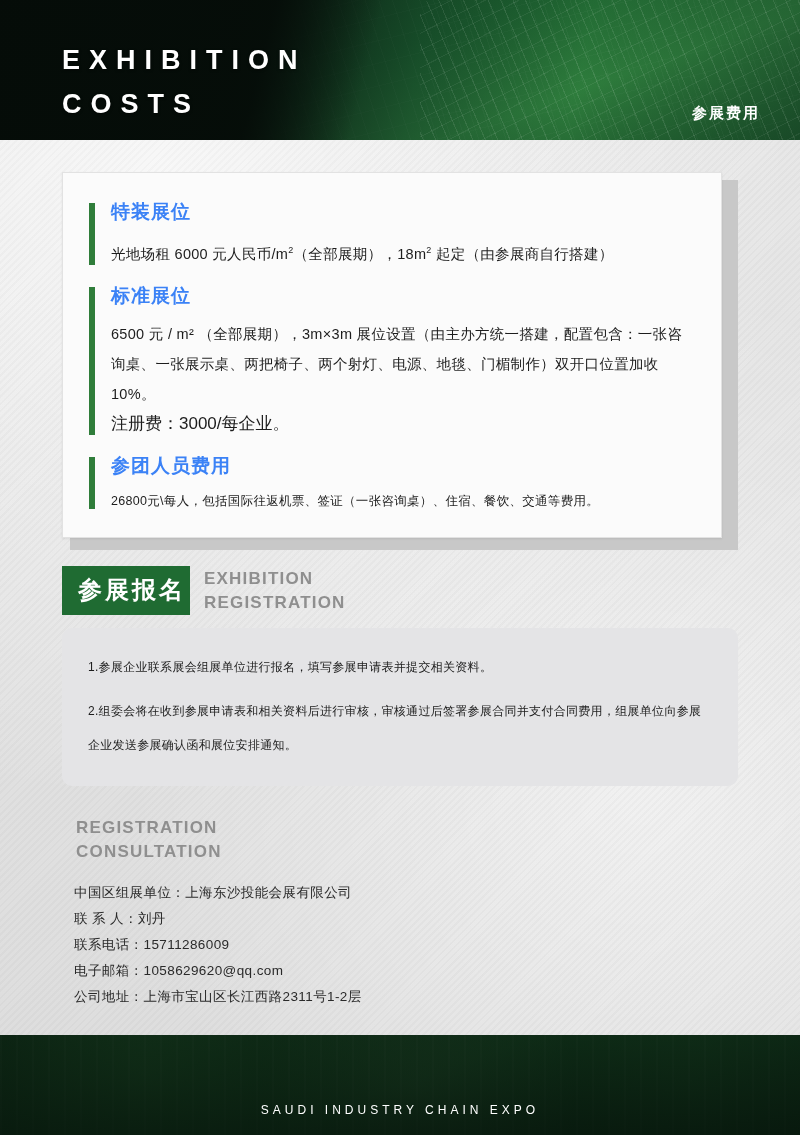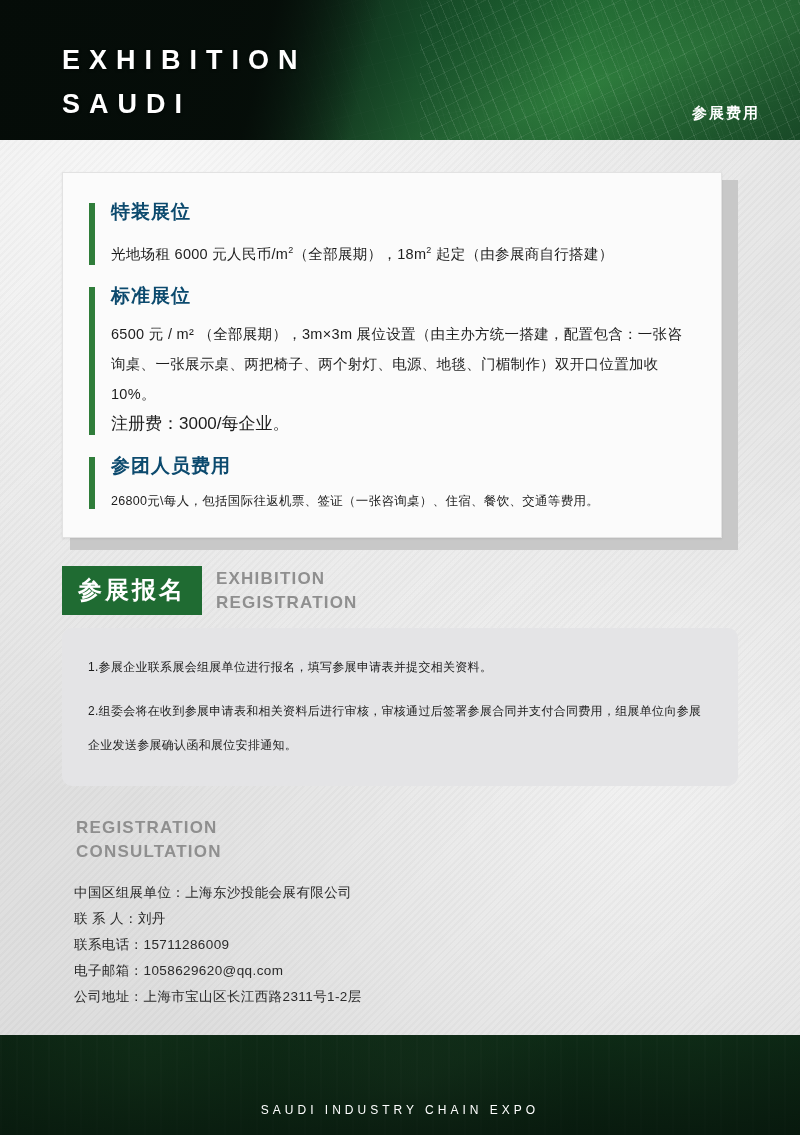--- a/index.html
+++ b/index.html
@@ -79,38 +79,38 @@
     box-shadow: 0 1px 2px rgba(0,0,0,0.08);
   }
   .blk { position: relative; padding-left: 22px; margin-bottom: 14px; }
   .blk:last-child { margin-bottom: 0; }
   .blk::before {
     content: "";
     position: absolute; left: 0; top: 4px; bottom: 4px;
     width: 6px; background: #2f7d3a;
   }
   .blk-title {
-    font-size: 19px; font-weight: bold; color: #0c4a6e;
+    font-size: 19px; font-weight: bold; color: #3b82f6;
     margin-bottom: 10px; letter-spacing: 1px;
   }
   .blk-text {
     font-size: 14.5px; color: #1d1d1d; line-height: 30px; letter-spacing: .3px;
   }
   .blk-text.small { font-size: 12.5px; line-height: 24px; }
   .blk-note { font-size: 17px; color: #1d1d1d; line-height: 30px; }
   sup { font-size: 9px; vertical-align: super; }
 
   
   .sec-head { display: flex; align-items: center; }
   .sec-tag {
     background: #1f6b32;
     color: #ffffff;
     font-size: 24px; font-weight: bold;
     letter-spacing: 3px;
-    padding: 8px 16px 9px 16px;
+    padding: 8px 4px 9px 16px;
   }
   .sec-en {
     margin-left: 14px;
     color: #8f8f8f;
     font-size: 17px; font-weight: bold;
     letter-spacing: 1.2px;
     line-height: 24px;
   }
 
   .reg-box {
@@ -158,21 +158,21 @@
 <body>
 
 <div class="page">
 
   <div class="header">
     <div class="header-photo"></div>
     <div class="header-pan1"></div>
     <div class="header-diag"></div>
     <div class="header-title">
       <span>EXHIBITION</span>
-      <span class="l2">SAUDI</span>
+      <span class="l2">COSTS</span>
     </div>
     <div class="header-cn">参展费用</div>
   </div>
 
   <div class="card-wrap">
     <div class="card-shadow"></div>
     <div class="card">
 
       <div class="blk">
         <div class="blk-title">特装展位</div>

